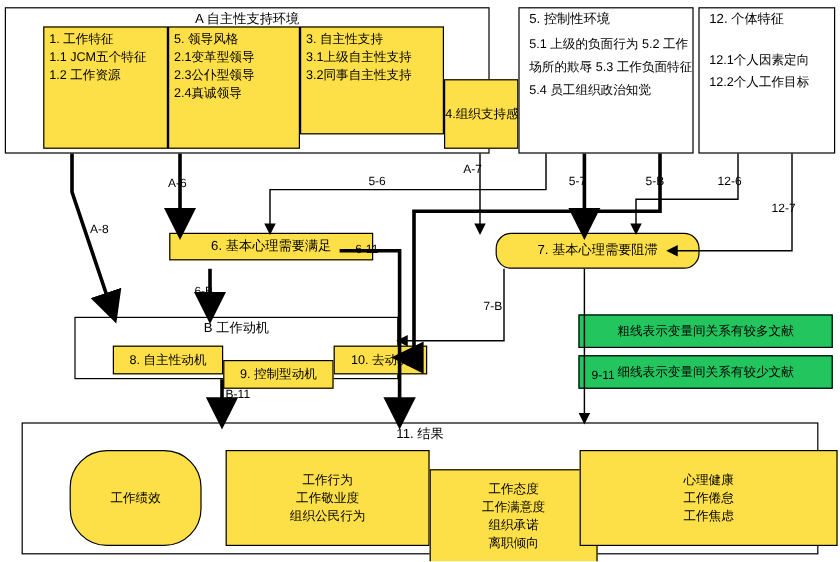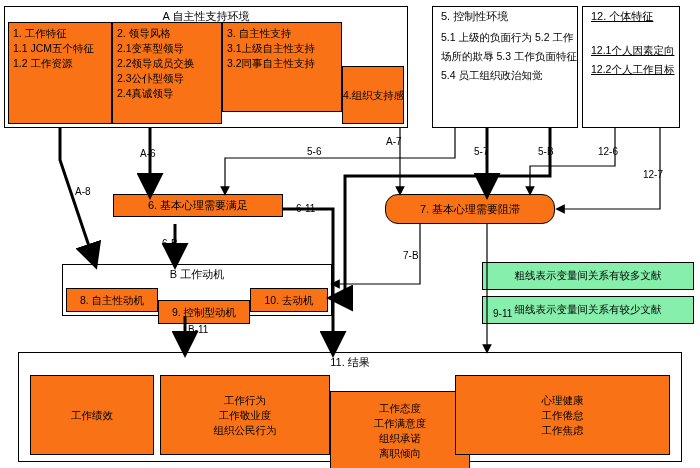--- a/index.html
+++ b/index.html
@@ -32,21 +32,22 @@
   }
   .cell {
     position: absolute;
     box-sizing: border-box;
     font-size: 10.5px;
     line-height: 15px;
     color: #000;
   }
   .cell.bordered {
     border: 1px solid #000;
-    background: #f97316;
+    background: #fde047;
+    margin-left: 28px;
   }
   .cell .ln {
     display: block;
     padding-left: 4px;
     white-space: nowrap;
   }
   .cell.center .ln {
     padding-left: 0;
     text-align: center;
   }
@@ -67,21 +68,21 @@
     position: absolute;
     left: 0;
     top: 0;
     width: 700px;
     height: 468px;
     pointer-events: none;
   }
   .legend-box {
     position: absolute;
     border: 1px solid #000;
-    background: #86efac;
+    background: #22c55e;
     box-sizing: border-box;
     font-size: 10.5px;
     display: flex;
     align-items: center;
     justify-content: center;
     color: #000;
   }
 </style>
 </head>
 <body>
@@ -95,23 +96,22 @@
   <div class="cell bordered" style="left:8px; top:22px; width:104px; height:102px;">
     <div style="padding-top:3px;">
       <span class="ln">1. 工作特征</span>
       <span class="ln">1.1 JCM五个特征</span>
       <span class="ln">1.2 工作资源</span>
     </div>
   </div>
 
   <div class="cell bordered" style="left:112px; top:22px; width:110px; height:102px;">
     <div style="padding-top:3px;">
-      <span class="ln">2. 领导风格</span>
+      <span class="ln">5. 领导风格</span>
       <span class="ln">2.1变革型领导</span>
-      <span class="ln">2.2领导成员交换</span>
       <span class="ln">2.3公仆型领导</span>
       <span class="ln">2.4真诚领导</span>
     </div>
   </div>
 
   <div class="cell bordered" style="left:222px; top:22px; width:120px; height:90px;">
     <div style="padding-top:3px;">
       <span class="ln">3. 自主性支持</span>
       <span class="ln">3.1上级自主性支持</span>
       <span class="ln">3.2同事自主性支持</span>
@@ -127,21 +127,21 @@
   <div class="box" style="left:432px; top:6px; width:146px; height:122px;">
     <div class="title" style="text-align:left; padding-left:8px;">5. 控制性环境</div>
     <div style="font-size:10.5px; line-height:19px; padding-top:5px; padding-left:8px; color:#000;">
       <span class="ln" style="padding-left:0;">5.1 上级的负面行为</span>
       <span class="ln" style="padding-left:0;">5.2 工作场所的欺辱</span>
       <span class="ln" style="padding-left:0;">5.3 工作负面特征</span>
       <span class="ln" style="padding-left:0;">5.4 员工组织政治知觉</span>
     </div>
   </div>
 
-  <div class="box" style="left:582px; top:6px; width:98px; height:122px;text-decoration:underline;">
+  <div class="box" style="left:582px; top:6px; width:114px; height:122px;">
     <div class="title" style="text-align:left; padding-left:8px;">12. 个体特征</div>
     <div style="font-size:10.5px; line-height:19px; padding-top:18px; padding-left:8px; color:#000;">
       <span class="ln" style="padding-left:0;">12.1个人因素定向</span>
       <span class="ln" style="padding-left:0;">12.2个人工作目标</span>
     </div>
   </div>
 
   <div class="cell bordered center" style="left:113px; top:194px; width:170px; height:23px; font-size:11px;">
     <div class="vcenter">
       <span class="ln">6. 基本心理需要满足</span>
@@ -169,21 +169,21 @@
   </div>
   <div class="cell bordered center" style="left:250px; top:288px; width:78px; height:24px;">
     <div class="vcenter">
         <span class="ln">10. 去动机</span>
       </div>
   </div>
 
   <div class="box" style="left:18px; top:352px; width:664px; height:110px;">
     <div class="title">11. 结果</div>
   </div>
-  <div class="cell bordered center" style="left:30px; top:375px; width:124px; height:80px;">
+  <div class="cell bordered center" style="left:30px; top:375px; width:110px; height:80px;border-radius:31px;">
     <div class="vcenter">
       <span class="ln">工作绩效</span>
     </div>
   </div>
   <div class="cell bordered center" style="left:160px; top:375px; width:170px; height:80px;">
     <div class="vcenter">
       <span class="ln">工作行为</span>
       <span class="ln">工作敬业度</span>
       <span class="ln">组织公民行为</span>
     </div>

